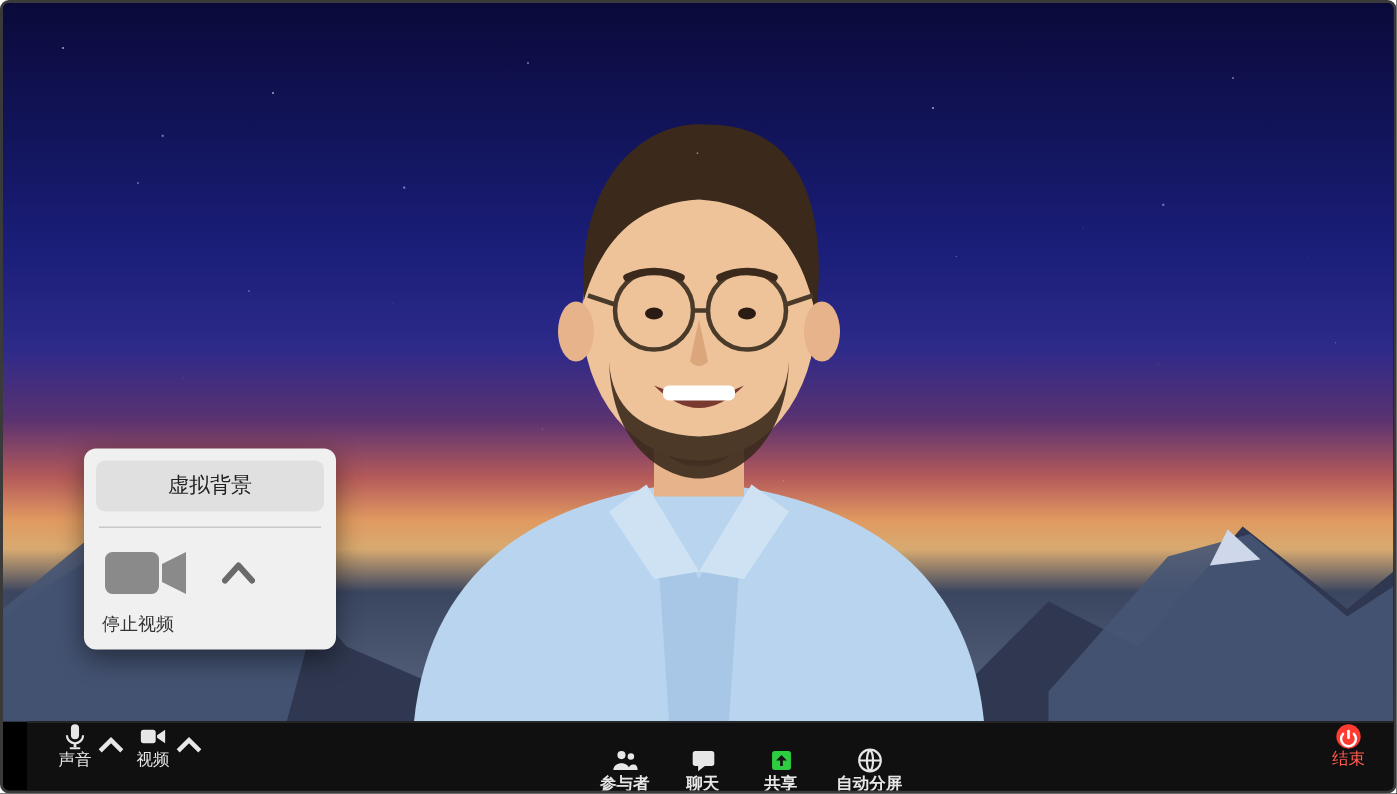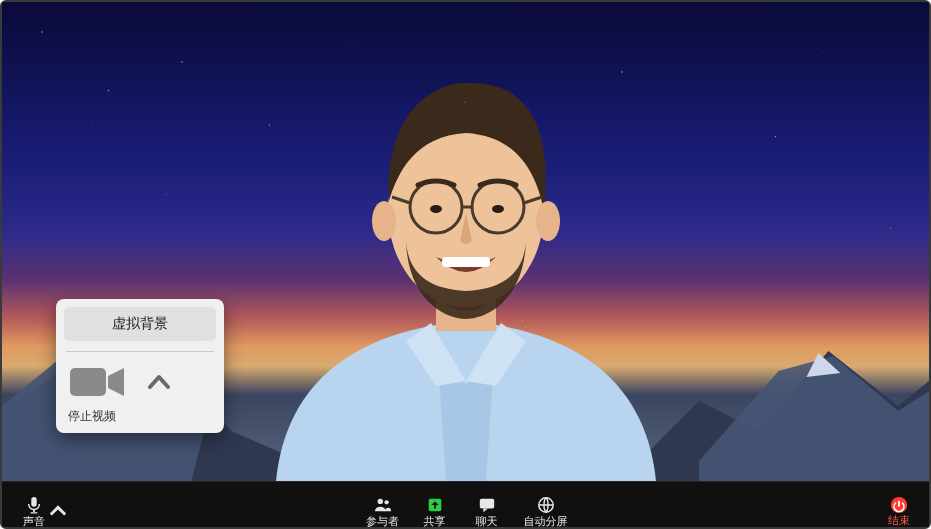--- a/index.html
+++ b/index.html
@@ -101,35 +101,35 @@
   .video-menu-caption {
     margin-top: 6px;
     font-size: 12px;
     color: #333;
     padding-left: 4px;
   }
 
   
   .toolbar {
     position: absolute;
-    left: 0; right: 0; bottom: 0;
+    left: 16px; right: 0; bottom: 0;
     height: 46px;
     background: #111010;
     border-top: 1px solid #262626;
     display: flex;
-    align-items: flex-end;
+    align-items: flex-start;
     color: #e7e7e7;
     font-size: 11px;
     padding: 0 6px;
   }
   .tool-cluster {
     display: flex;
     align-items: stretch;
   }
-  .tool-cluster.center { margin: 0 auto; }
+  .tool-cluster.center { margin: 16px auto; font-weight: bold; }
   .tool-item {
     display: flex;
     flex-direction: column;
     align-items: center;
     justify-content: center;
     width: 52px;
     gap: 2px;
     cursor: pointer;
     position: relative;
   }
@@ -234,47 +234,57 @@
             <rect x="7" y="1" width="6" height="11" rx="3"></rect>
             <path d="M4 9a6 6 0 0 0 12 0" fill="none" stroke="#e7e7e7" stroke-width="1.6"></path>
             <rect x="9" y="15" width="2" height="3"></rect>
             <rect x="6" y="18" width="8" height="1.4" rx="0.7"></rect>
           </svg>
         <span class="caret-small"><svg viewBox="0 0 10 10">
               <path d="M1 7 L5 3 L9 7" fill="none" stroke="#e7e7e7" stroke-width="1.6"></path>
             </svg></span>
         <span class="lbl">声音</span>
       </div>
+      <div class="tool-item">
+        <svg viewBox="0 0 20 20" fill="#e7e7e7">
+            <rect x="1" y="5" width="11" height="10" rx="2"></rect>
+            <path d="M13 9 L19 5 L19 15 L13 11 Z"></path>
+          </svg>
+        <span class="caret-small"><svg viewBox="0 0 10 10">
+              <path d="M1 7 L5 3 L9 7" fill="none" stroke="#e7e7e7" stroke-width="1.6"></path>
+            </svg></span>
+        <span class="lbl">视频</span>
+      </div>
     </div>
 
     <div class="spacer"></div>
 
     <div class="tool-cluster center">
       <div class="tool-item">
         <svg viewBox="0 0 20 20" fill="#e7e7e7">
             <circle cx="7" cy="6" r="3"></circle>
             <circle cx="14" cy="7" r="2.4"></circle>
             <path d="M1 17c0-3 3-5 6-5s6 2 6 5Z"></path>
             <path d="M12 17c0-2.5 2-4 4-4s3 1.5 3 4Z"></path>
           </svg>
         <span class="lbl">参与者</span>
       </div>
+      <div class="tool-item">
+        <svg viewBox="0 0 20 20" fill="#e7e7e7">
+            <rect x="2" y="3" width="16" height="11" rx="2"></rect>
+            <path d="M6 14 L6 18 L11 14 Z"></path>
+          </svg>
+        <span class="lbl">聊天</span>
+      </div>
       <div class="tool-item share">
         <svg viewBox="0 0 20 20">
             <rect x="3" y="3" width="14" height="14" rx="2" fill="#2ecc40"></rect>
             <path d="M10 6 L14 10 L11 10 L11 14 L9 14 L9 10 L6 10 Z" fill="#111"></path>
           </svg>
         <span class="lbl">共享</span>
-      </div>
-      <div class="tool-item">
-        <svg viewBox="0 0 20 20" fill="#e7e7e7">
-            <rect x="2" y="3" width="16" height="11" rx="2"></rect>
-            <path d="M6 14 L6 18 L11 14 Z"></path>
-          </svg>
-        <span class="lbl">聊天</span>
       </div>
       <div class="tool-item wide">
         <svg viewBox="0 0 20 20" fill="none" stroke="#e7e7e7" stroke-width="1.6">
             <circle cx="10" cy="10" r="8"></circle>
             <path d="M2 10h16M10 2c3 3 3 13 0 16M10 2c-3 3-3 13 0 16"></path>
           </svg>
         <span class="lbl">自动分屏</span>
       </div>
     </div>
 

